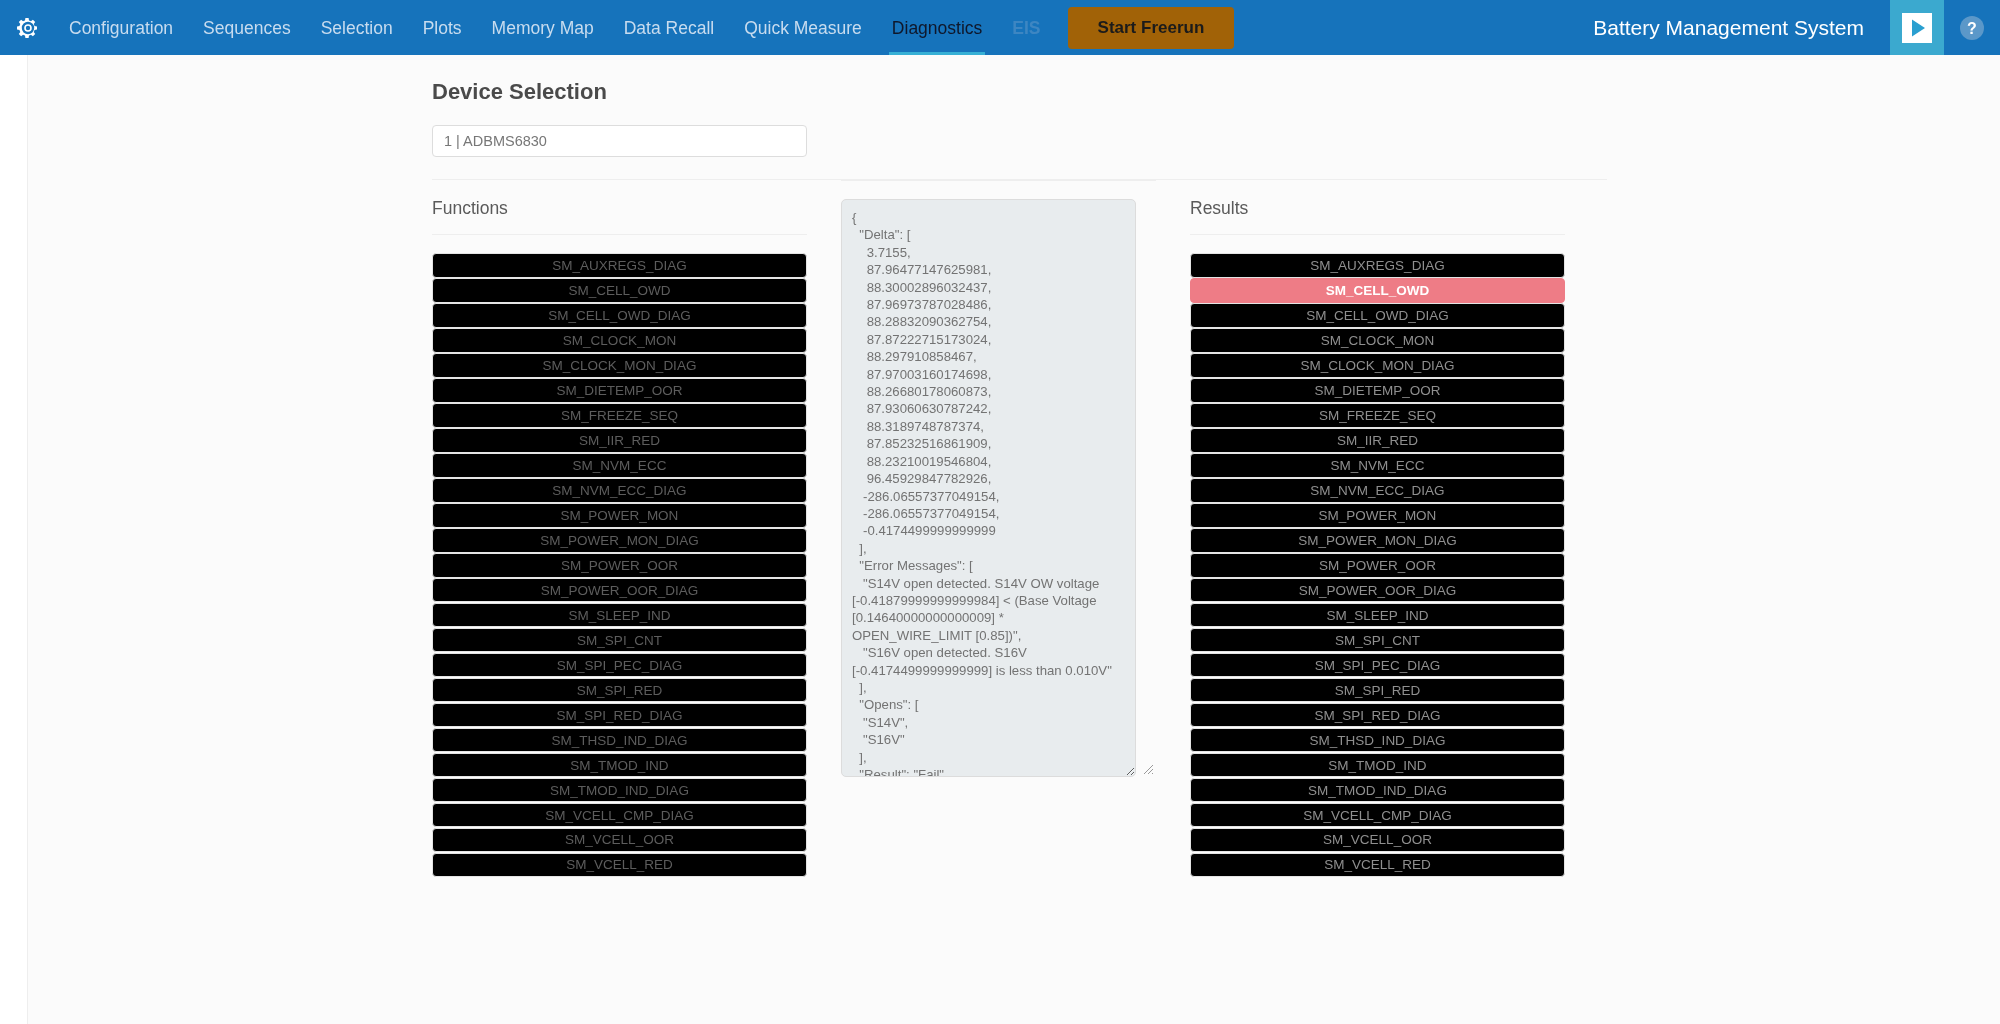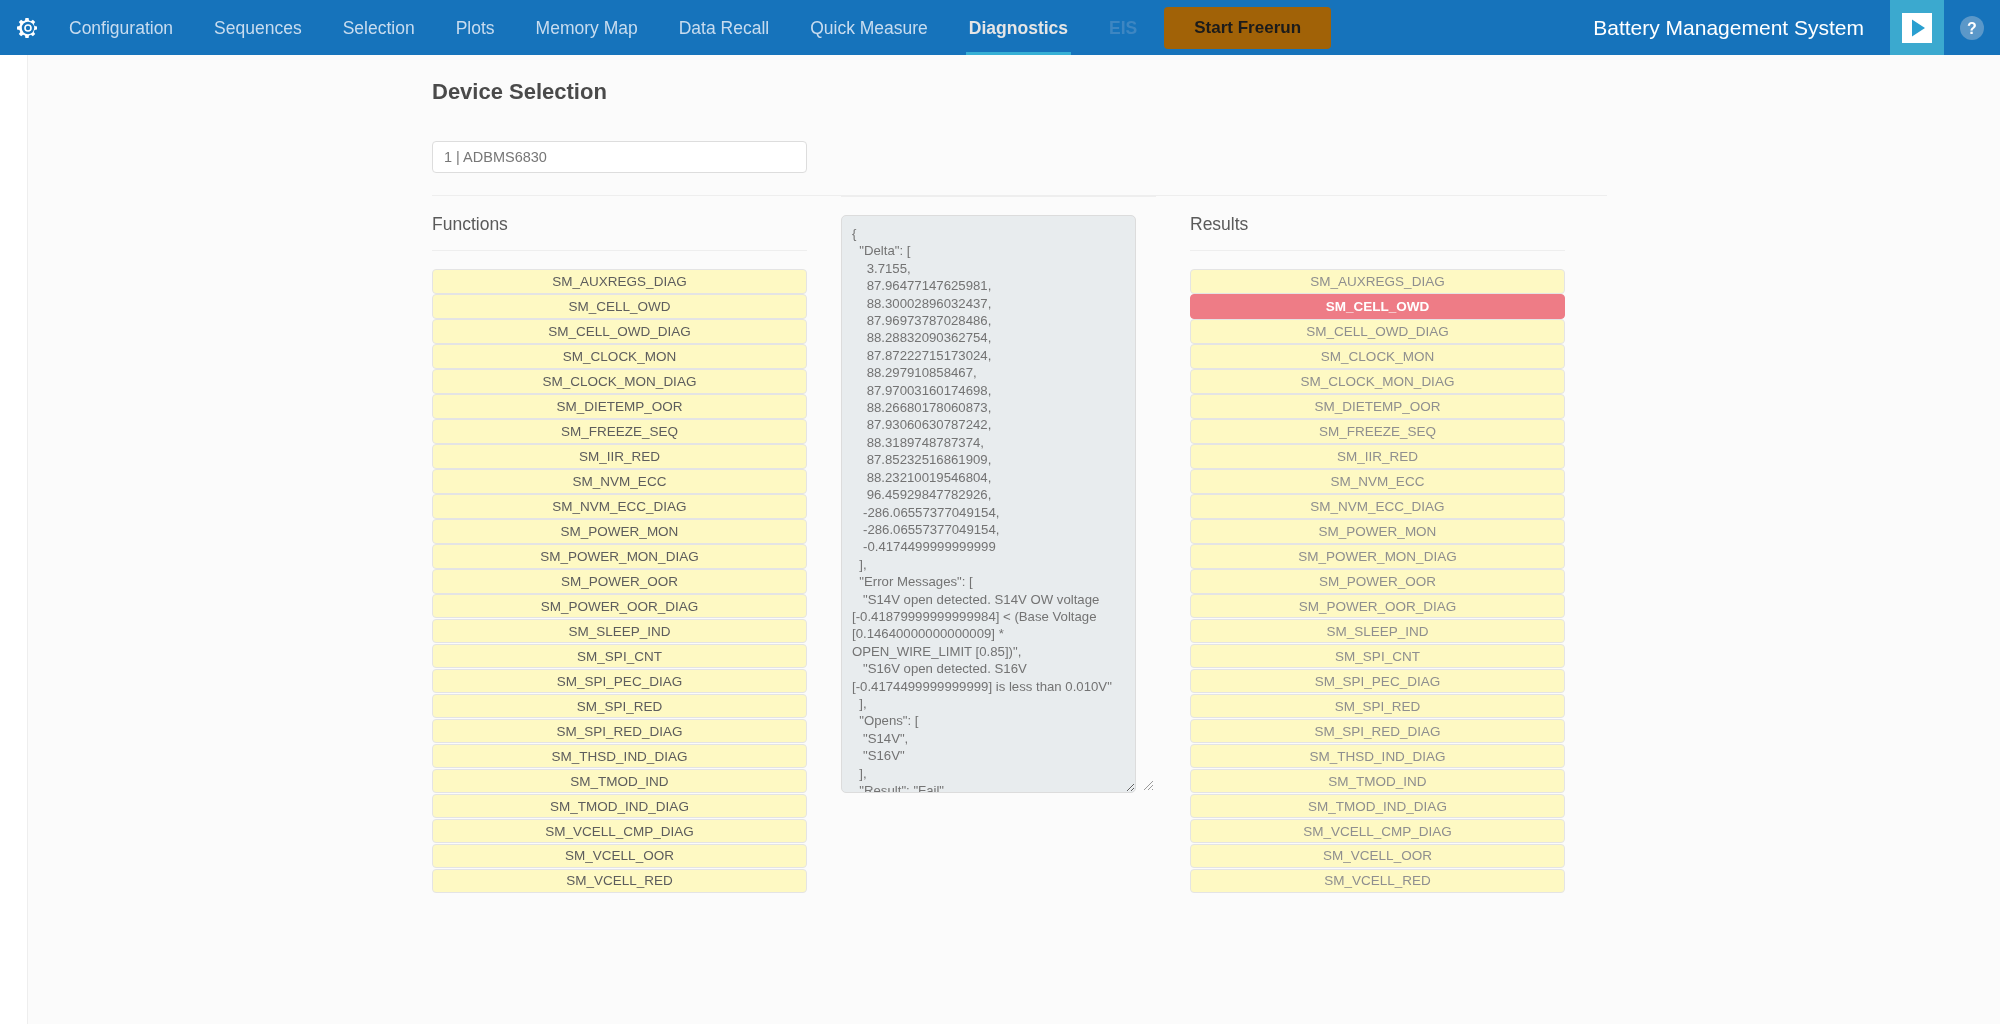--- a/index.html
+++ b/index.html
@@ -22,35 +22,35 @@
   }
   #gear-wrap {
     width: 56px;
     display: flex; align-items: center; justify-content: center;
     flex: 0 0 auto;
   }
   .gear { display: block; }
   #navtabs {
     display: flex;
     align-items: center;
-    gap: 15px;
+    gap: 4px;
     flex: 0 0 auto;
   }
   .navtab {
     position: relative;
     color: #c8dcef;
     font-size: 17.5px;
     padding: 17px 13px 17px 13px;
     white-space: nowrap;
     cursor: pointer;
     line-height: 20px;
   }
   .navtab.active {
-    color: #e5e5e5;
-    font-weight: bold;
+    color: #0f172a;
+    font-weight: normal;
   }
   .navtab.active::after {
     content: "";
     position: absolute;
     left: 10px; right: 10px; bottom: 0;
     height: 3px;
     background: #37b0d5;
   }
   .navtab.disabled { color: #3d86c2; font-weight: bold; }
   #freerun-btn {
@@ -128,21 +128,20 @@
     height: 32px;
     border: 1px solid #dddddd;
     border-radius: 4px;
     background: #ffffff;
     color: #777777;
     font-size: 14.5px;
     padding: 0 11px;
     font-family: "Liberation Sans", sans-serif;
     display: flex;
     align-items: center;
-    margin-top: 16px;
   }
   #hrule {
     margin-top: 22px;
     border-top: 1px solid #eeeeee;
     width: 1175px;
   }
 
   
   #cols {
     display: flex;
@@ -160,21 +159,21 @@
   .col-rule {
     border-top: 1px solid #eeeeee;
     margin-bottom: 18px;
   }
 
   
   .list-item {
     height: 24.7px;
     border: 1px solid #e4e4e4;
     border-radius: 4px;
-    background: #fef9c3;
+    background: #000000;
     display: flex;
     align-items: center;
     justify-content: center;
     font-size: 13.5px;
     color: #5d5d5d;
     cursor: pointer;
     margin-bottom: 0.3px;
   }
   .list-item.selected {
     background: #ee7c86;

